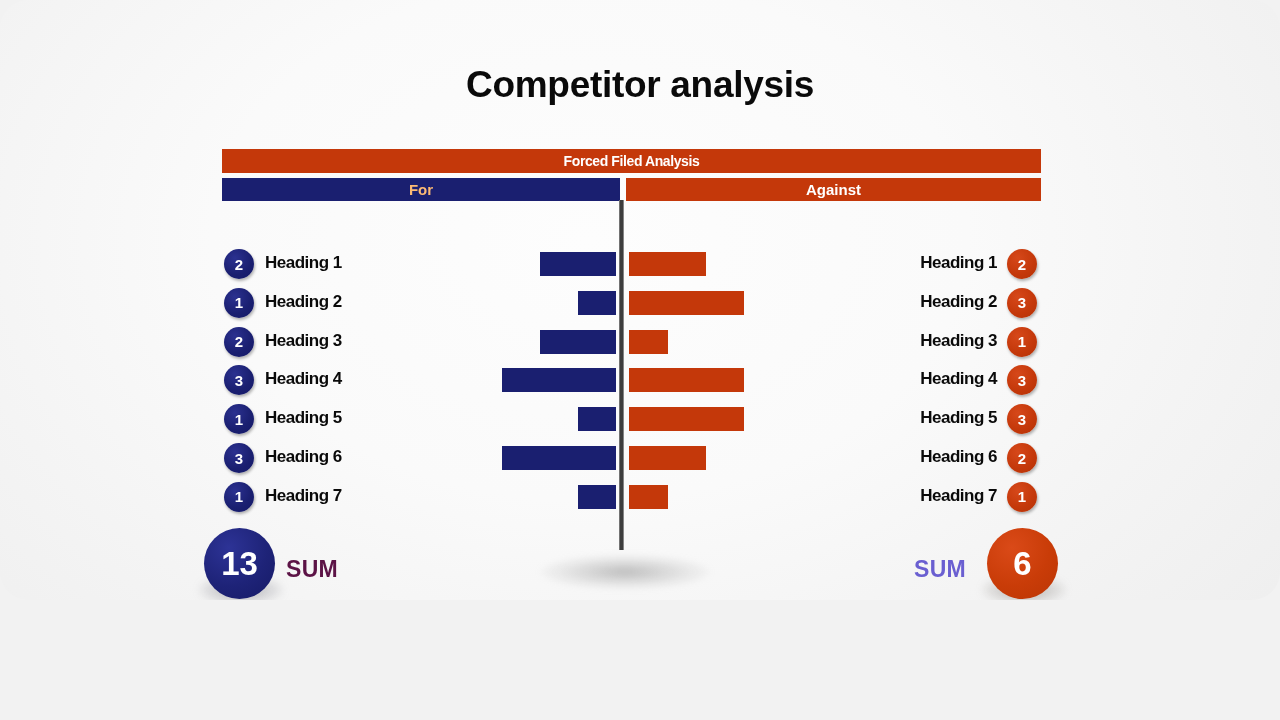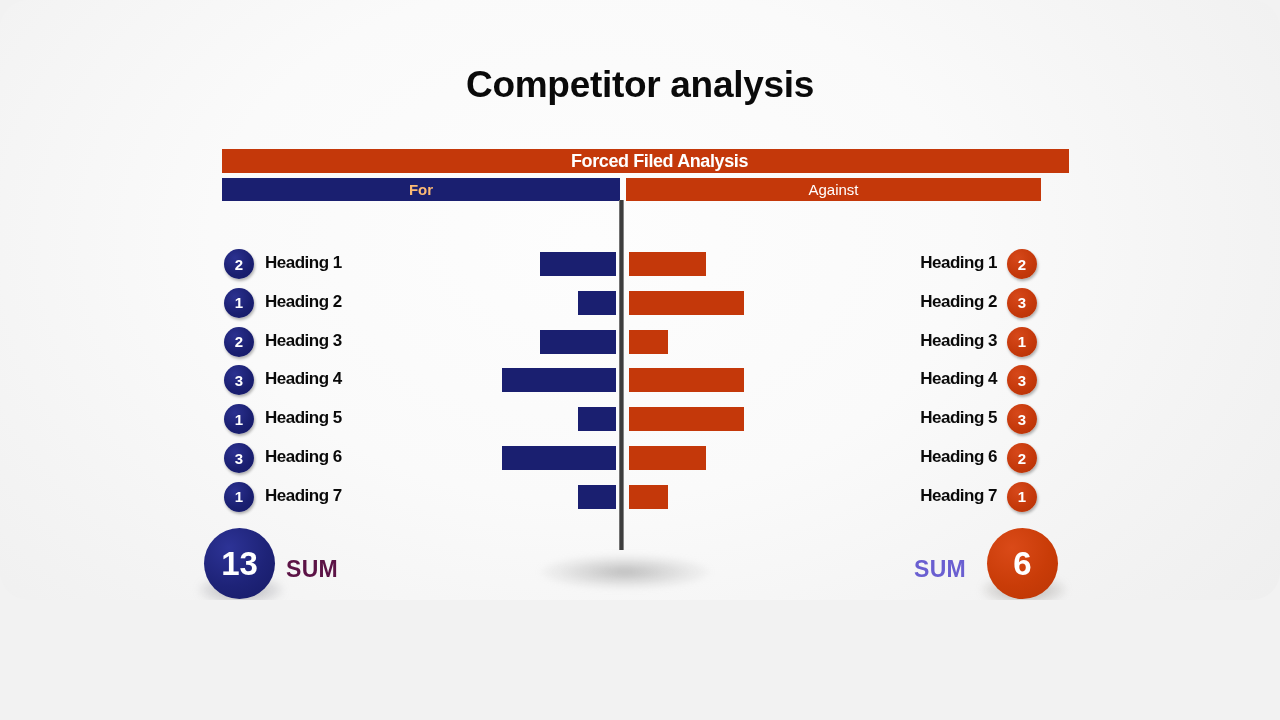--- a/index.html
+++ b/index.html
@@ -38,27 +38,26 @@
 
   
   #header-main {
     position: absolute;
     left: 222px;
     top: 149px;
     width: 819px;
     height: 24px;
     background: #c4380a;
     color: #ffffff;
-    font-size: 18px;
+    font-size: 14px;
     font-weight: bold;
     display: flex;
     align-items: center;
     justify-content: center;
     letter-spacing: -0.4px;
-    padding-left: 28px;
   }
   #header-for {
     position: absolute;
     left: 222px;
     top: 178px;
     width: 398px;
     height: 23px;
     background: #1a1f70;
     color: #fdba74;
     font-size: 15px;
@@ -69,21 +68,21 @@
   }
   #header-against {
     position: absolute;
     left: 626px;
     top: 178px;
     width: 415px;
     height: 23px;
     background: #c4380a;
     color: #ffffff;
     font-size: 15px;
-    font-weight: normal;
+    font-weight: bold;
     display: flex;
     align-items: center;
     justify-content: center;
   }
 
   
   #divider {
     position: absolute;
     left: 619px;
     top: 200px;

